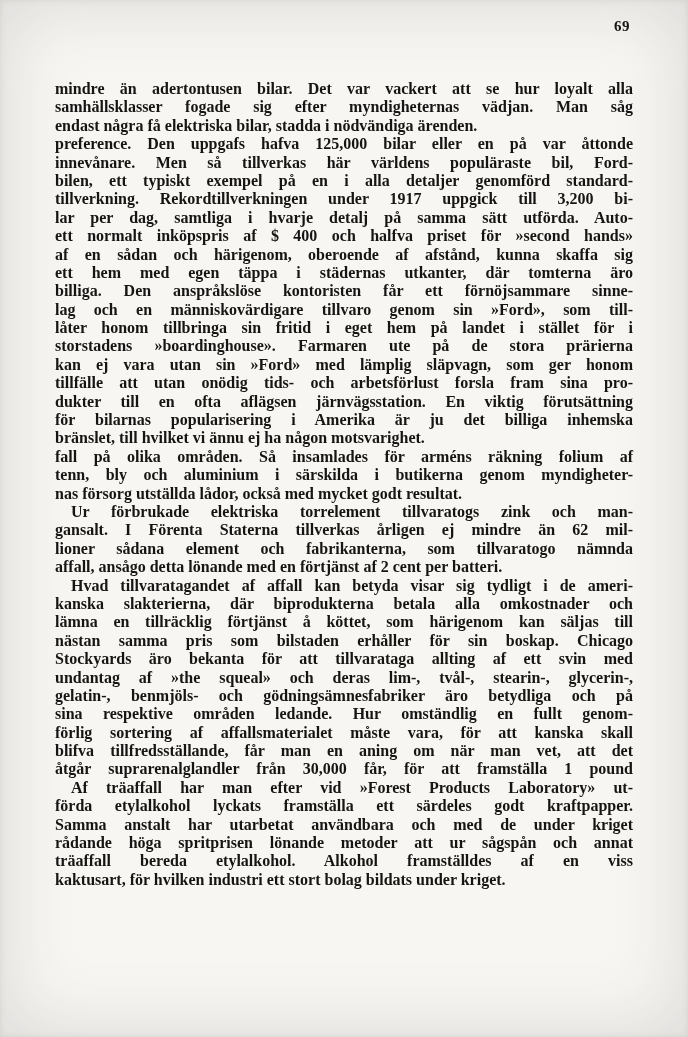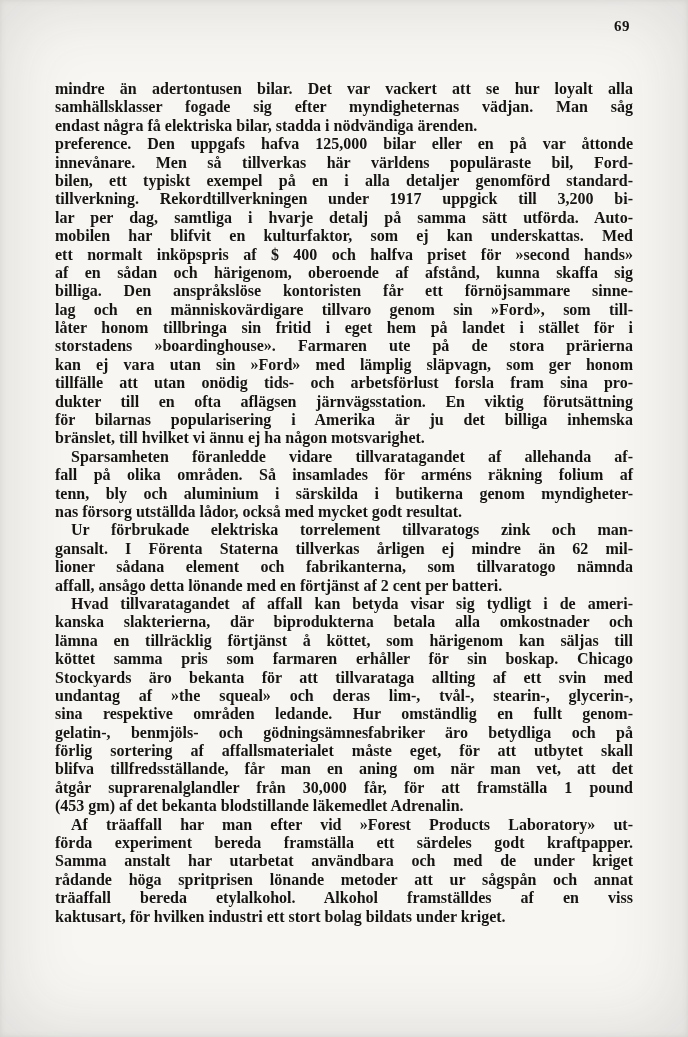--- a/index.html
+++ b/index.html
@@ -45,52 +45,50 @@
   <div class="page-number">69</div>
   <div class="text-block" id="text-block">
       <div class="line">mindre än adertontusen bilar.  Det var vackert att se hur loyalt alla</div>
       <div class="line">samhällsklasser fogade sig efter myndigheternas vädjan.  Man såg</div>
       <div class="line para-end">endast några få elektriska bilar, stadda i nödvändiga ärenden.</div>
       <div class="line">preference.  Den uppgafs hafva 125,000 bilar eller en på var åttonde</div>
       <div class="line">innevånare.  Men så tillverkas här världens populäraste bil, Ford-</div>
       <div class="line">bilen, ett typiskt exempel på en i alla detaljer genomförd standard-</div>
       <div class="line">tillverkning.  Rekordtillverkningen under 1917 uppgick till 3,200 bi-</div>
       <div class="line">lar per dag, samtliga i hvarje detalj på samma sätt utförda.  Auto-</div>
-      <div class="line">mobilen har blifvit en kulturfaktor, som ej kan underskattas.  Med</div>
       <div class="line">ett normalt inköpspris af $ 400 och halfva priset för »second hands»</div>
       <div class="line">af en sådan och härigenom, oberoende af afstånd, kunna skaffa sig</div>
+      <div class="line">ett hem med egen täppa i städernas utkanter, där tomterna äro</div>
       <div class="line">billiga.  Den anspråkslöse kontoristen får ett förnöjsammare sinne-</div>
       <div class="line">lag och en människovärdigare tillvaro genom sin »Ford», som till-</div>
       <div class="line">låter honom tillbringa sin fritid i eget hem på landet i stället för i</div>
       <div class="line">storstadens »boardinghouse».  Farmaren ute på de stora prärierna</div>
       <div class="line">kan ej vara utan sin »Ford» med lämplig släpvagn, som ger honom</div>
       <div class="line">tillfälle att utan onödig tids- och arbetsförlust forsla fram sina pro-</div>
       <div class="line">dukter till en ofta aflägsen järnvägsstation.  En viktig förutsättning</div>
       <div class="line">för bilarnas popularisering i Amerika är ju det billiga inhemska</div>
       <div class="line para-end">bränslet, till hvilket vi ännu ej ha någon motsvarighet.</div>
-      <div class="line indent">Sparsamheten föranledde vidare tillvaratagandet af allehanda af-</div>
       <div class="line">fall på olika områden.  Så insamlades för arméns räkning folium af</div>
       <div class="line">tenn, bly och aluminium i särskilda i butikerna genom myndigheter-</div>
       <div class="line para-end">nas försorg utställda lådor, också med mycket godt resultat.</div>
       <div class="line indent">Ur förbrukade elektriska torrelement tillvaratogs zink och man-</div>
       <div class="line">gansalt.  I Förenta Staterna tillverkas årligen ej mindre än 62 mil-</div>
       <div class="line">lioner sådana element och fabrikanterna, som tillvaratogo nämnda</div>
       <div class="line para-end">affall, ansågo detta lönande med en förtjänst af 2 cent per batteri.</div>
       <div class="line indent">Hvad tillvaratagandet af affall kan betyda visar sig tydligt i de ameri-</div>
       <div class="line">kanska slakterierna, där biprodukterna betala alla omkostnader och</div>
       <div class="line">lämna en tillräcklig förtjänst å köttet, som härigenom kan säljas till</div>
-      <div class="line">köttet samma pris som farmaren erhåller för sin boskap.  Chicago</div>
+      <div class="line">nästan samma pris som bilstaden erhåller för sin boskap.  Chicago</div>
       <div class="line">Stockyards äro bekanta för att tillvarataga allting af ett svin med</div>
       <div class="line">undantag af »the squeal» och deras lim-, tvål-, stearin-, glycerin-,</div>
+      <div class="line">gelatin-, benmjöls- och gödningsämnesfabriker äro betydliga och på</div>
       <div class="line">sina respektive områden ledande.  Hur omständlig en fullt genom-</div>
-      <div class="line">gelatin-, benmjöls- och gödningsämnesfabriker äro betydliga och på</div>
-      <div class="line">förlig sortering af affallsmaterialet måste eget, för att utbytet skall</div>
+      <div class="line">förlig sortering af affallsmaterialet måste vara, för att kanska skall</div>
       <div class="line">blifva tillfredsställande, får man en aning om när man vet, att det</div>
       <div class="line">åtgår suprarenalglandler från 30,000 får, för att framställa 1 pound</div>
-      <div class="line para-end">(453 gm) af det bekanta blodstillande läkemedlet Adrenalin.</div>
       <div class="line indent">Af träaffall har man efter vid »Forest Products Laboratory» ut-</div>
-      <div class="line">förda experiment bereda framställa ett särdeles godt kraftpapper.</div>
+      <div class="line">förda etylalkohol lyckats framställa ett särdeles godt kraftpapper.</div>
       <div class="line">Samma anstalt har utarbetat användbara och med de under kriget</div>
       <div class="line">rådande höga spritprisen lönande metoder att ur sågspån och annat</div>
       <div class="line">träaffall bereda etylalkohol.  Alkohol framställdes af en viss</div>
       <div class="line para-end">kaktusart, för hvilken industri ett stort bolag bildats under kriget.</div>
     </div>
 </div>
 
 </body></html>

